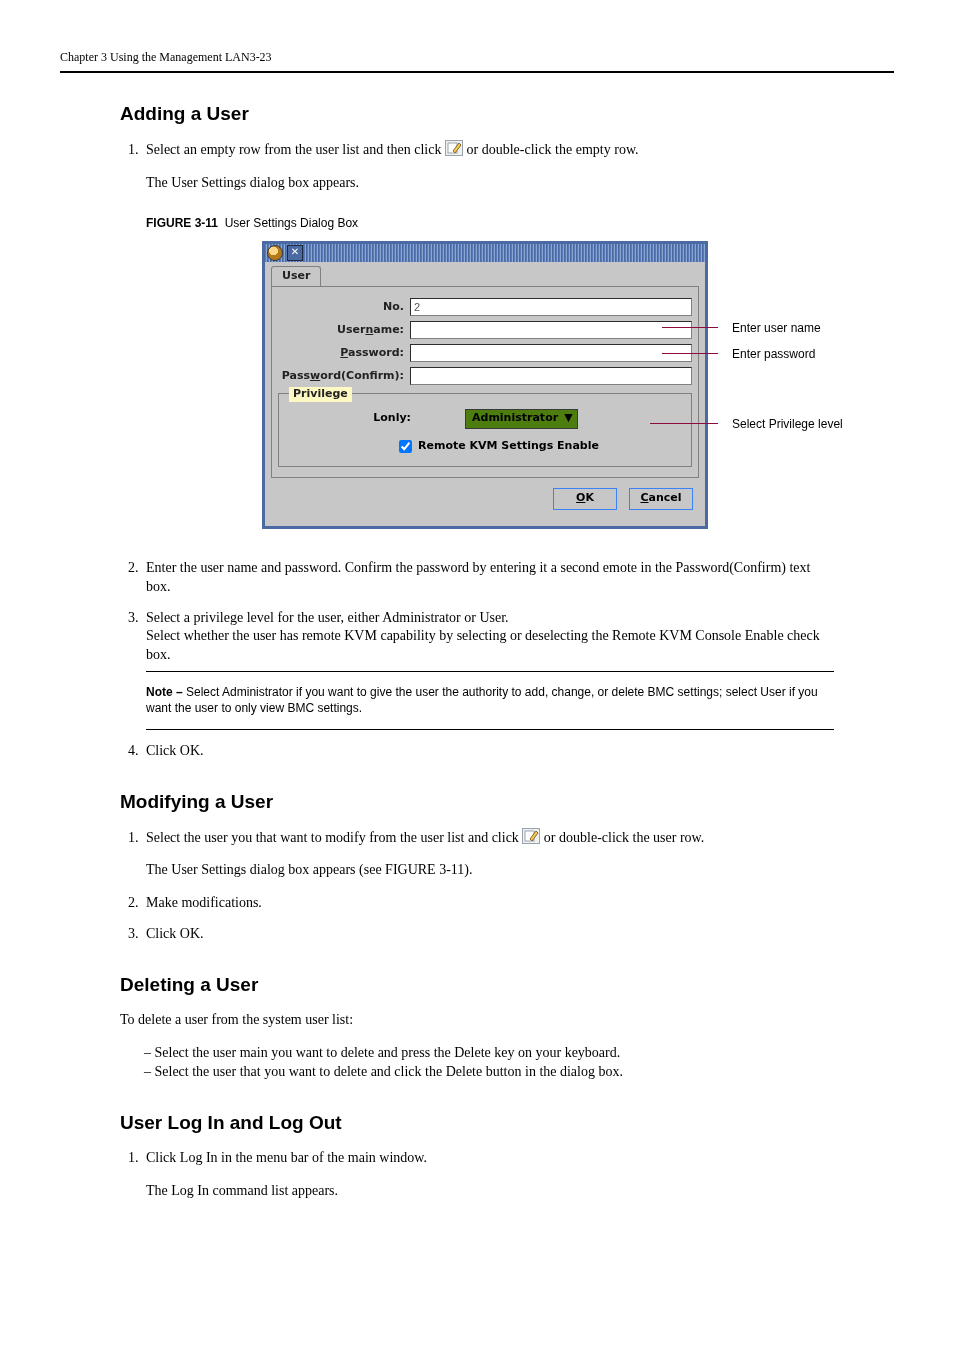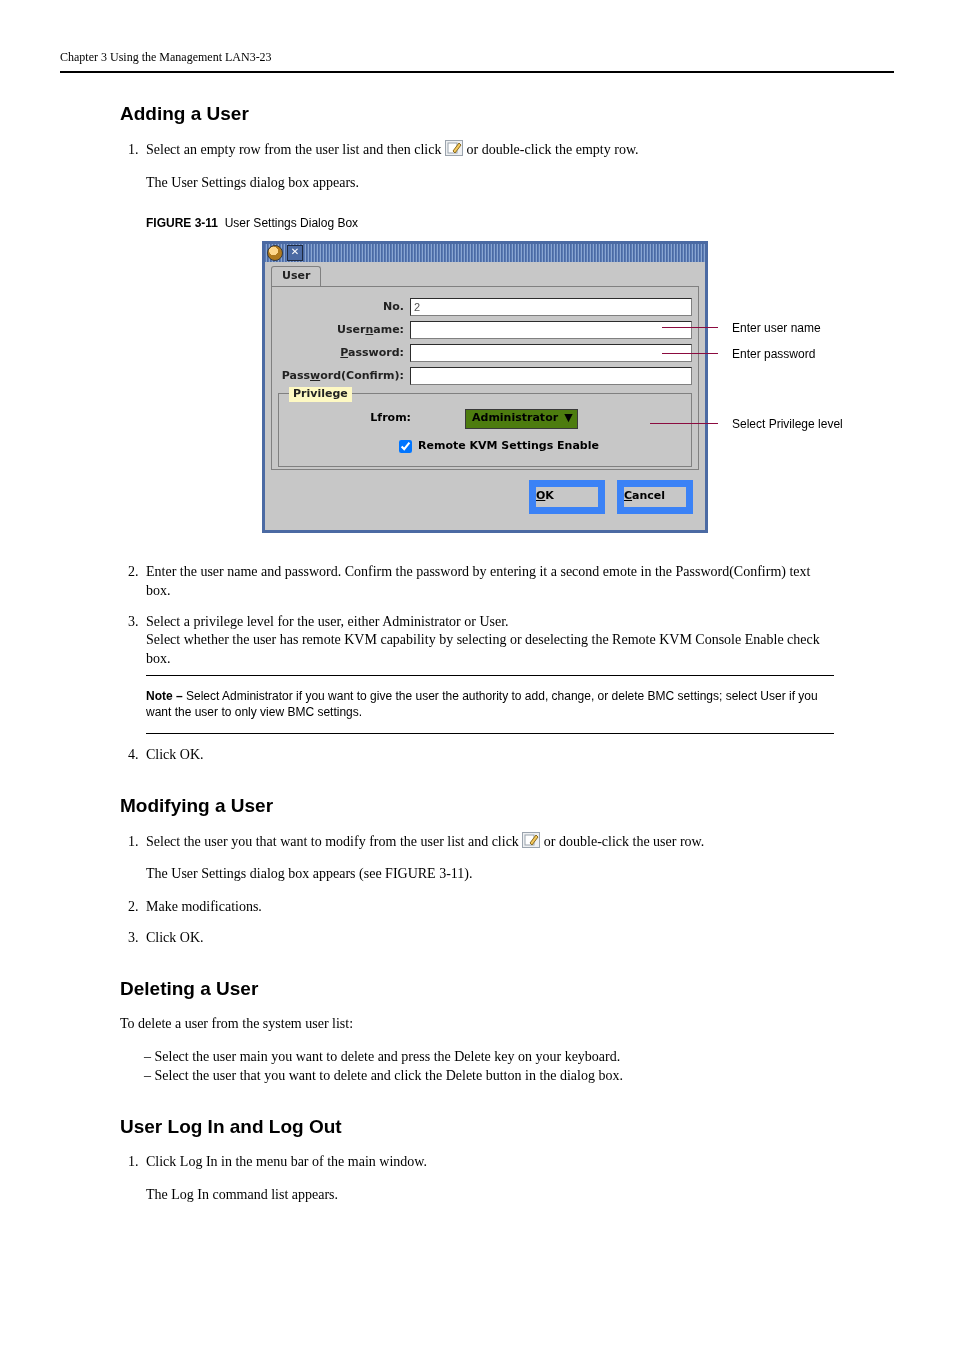--- a/index.html
+++ b/index.html
@@ -17,38 +17,38 @@
   
   .dlg{width:440px;border:3px solid #4b6aa3;background:#c7c7c7;font-family:"Lucida Sans","DejaVu Sans",Tahoma,sans-serif;font-size:11px;}
   .dlg-title{display:flex;align-items:center;height:18px;padding:0 2px;
     background:repeating-linear-gradient(90deg,#5a7bb5 0 1px,#8aa6d2 1px 2px,#4b6aa3 2px 3px);color:#fff;font-weight:bold;}
   .dlg-title .ico{width:14px;height:14px;background:radial-gradient(circle at 40% 35%,#ffd78a 0 35%,#b07a1d 36% 100%);border:1px solid #3a3a3a;border-radius:50%;margin-right:4px;}
   .dlg-title .tt{flex:1;}
   .dlg-title .close{width:14px;height:14px;background:#4b6aa3;border:1px solid #1e2a40;color:#fff;line-height:12px;text-align:center;font-size:10px;font-weight:bold;}
   .dlg-body{padding:4px 6px 8px;}
   .dlg-body .tabbar{height:20px;}
   .dlg-body .tab{display:inline-block;border:1px solid #808080;border-bottom:none;background:#c7c7c7;padding:2px 10px;font-weight:bold;color:#222;border-radius:3px 3px 0 0;}
-  .dlg-body .panel{border:1px solid #808080;padding:6px 6px 2px;background:#c7c7c7;}
+  .dlg-body .panel{border:1px solid #808080;padding:6px 6px 10px;background:#c7c7c7;}
   .field{display:flex;align-items:center;margin:5px 0;}
   .field label{width:126px;text-align:right;padding-right:6px;font-weight:bold;color:#222;}
   .field label .ul{text-decoration:underline;}
   .field input[type=text],.field input[type=password]{flex:1;height:16px;border:1px inset #808080;background:#fff;padding:0 3px;font-size:11px;}
   .field .num{width:34px;flex:none;height:16px;border:1px inset #808080;background:#d7d7d7;color:#555;padding:0 3px;font-size:11px;}
   .group{border:1px solid #808080;margin-top:8px;padding:6px 6px 10px;}
   .group .legend{position:relative;top:-13px;left:4px;background:#fef9c3;display:inline-block;padding:0 4px;font-weight:bold;color:#222;}
   .group .inner{margin-top:-8px;}
   .level-row{display:flex;align-items:center;margin:2px 0 8px;}
   .level-row label{width:126px;text-align:right;padding-right:6px;font-weight:bold;}
   .level-row .spacer{width:48px;}
   .level-row .combo{display:flex;align-items:center;border:1px solid #3a3a3a;background:#4d7c0f;height:18px;padding:0 4px 0 6px;font-weight:bold;}
   .level-row .caret{margin-left:6px;}
   .chk-row{display:flex;align-items:center;padding-left:110px;font-weight:bold;}
   .chk-row input{margin-right:6px;}
   .dlg-btns{display:flex;justify-content:flex-end;padding:10px 6px 8px;gap:12px;}
-  .dlg-btn{width:62px;height:20px;border:7px solid #3b82f6;background:#c7c7c7;font-weight:bold;font-size:11px;text-align:left;line-height:18px;}
+  .dlg-btn{width:62px;height:20px;border:1px solid #3b82f6;background:#c7c7c7;font-weight:bold;font-size:11px;text-align:center;line-height:18px;}
   .dlg-btn .ul{text-decoration:underline;}
   
   .ptr{position:absolute;height:1px;background:#8b0b3f;}
   .callouts-text{position:absolute;left:470px;top:0;width:260px;font-family:Arial,Helvetica,sans-serif;font-size:12px;}
   .callouts-text .c{position:absolute;white-space:nowrap;}
   hr.thin{border:none;border-top:1px solid #000;margin:6px 0;}
   .icon-svg{vertical-align:-2px;}
   ul.dash{list-style:none;padding-left:24px;margin:6px 0 20px;}
   ul.dash li::before{content:"– ";}
   ol.last{padding-left:22px;}
@@ -107,21 +107,21 @@
                   <input type="password" style="">
                 </div>
                 <div class="field">
                   <label><span>Pass</span><span class="ul">w</span><span>ord(Confirm):</span></label>
                   <input type="password" style="">
                 </div>
                 <div class="group">
                   <span class="legend">Privilege</span>
                   <div class="inner">
                     <div class="level-row">
-                      <label><span class="ul">L</span><span>from:</span></label>
+                      <label><span class="ul">L</span><span>only:</span></label>
                       <span class="spacer"></span>
                       <span class="combo">
                         <span>Administrator</span>
                         <span class="caret">▼</span>
                       </span>
                     </div>
                     <div class="chk-row">
                       <input type="checkbox" checked="" style="">
                       <span><span class="ul">R</span><span>emote KVM Settings Enable</span></span>
                     </div>

